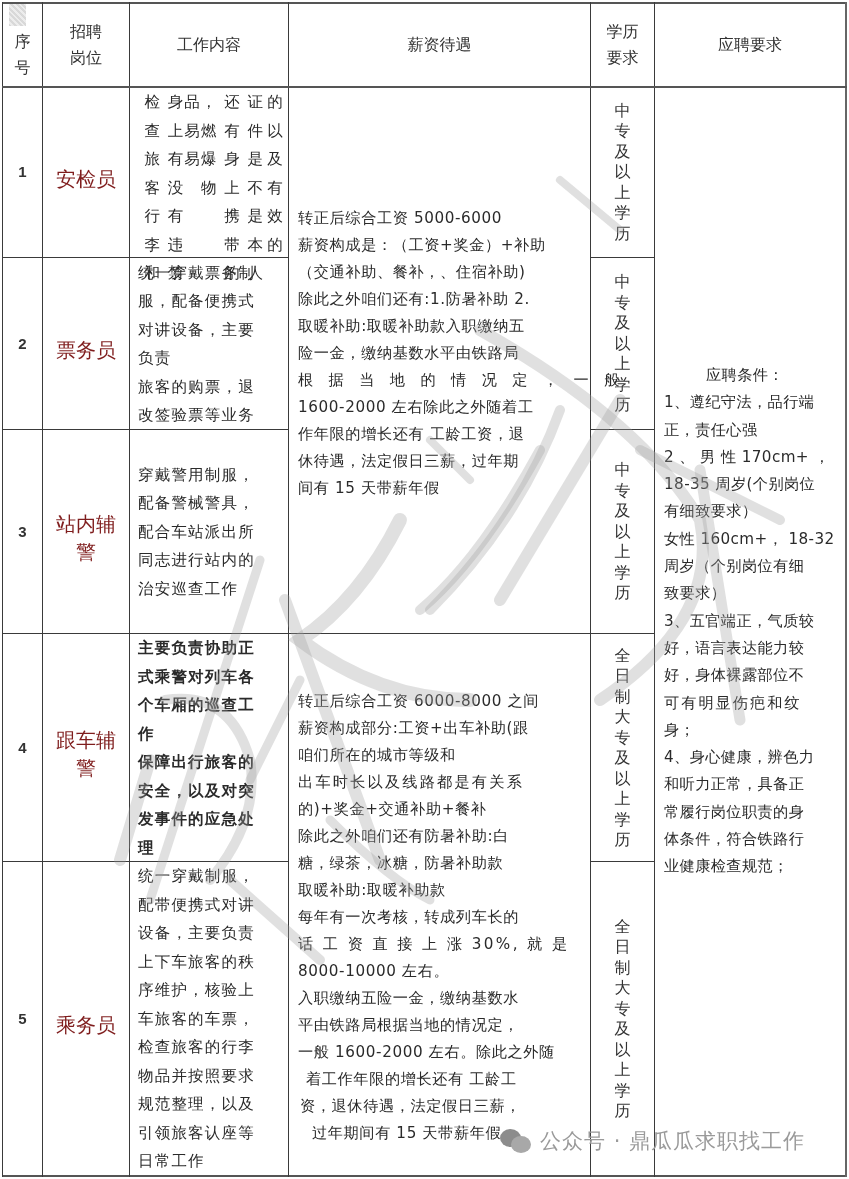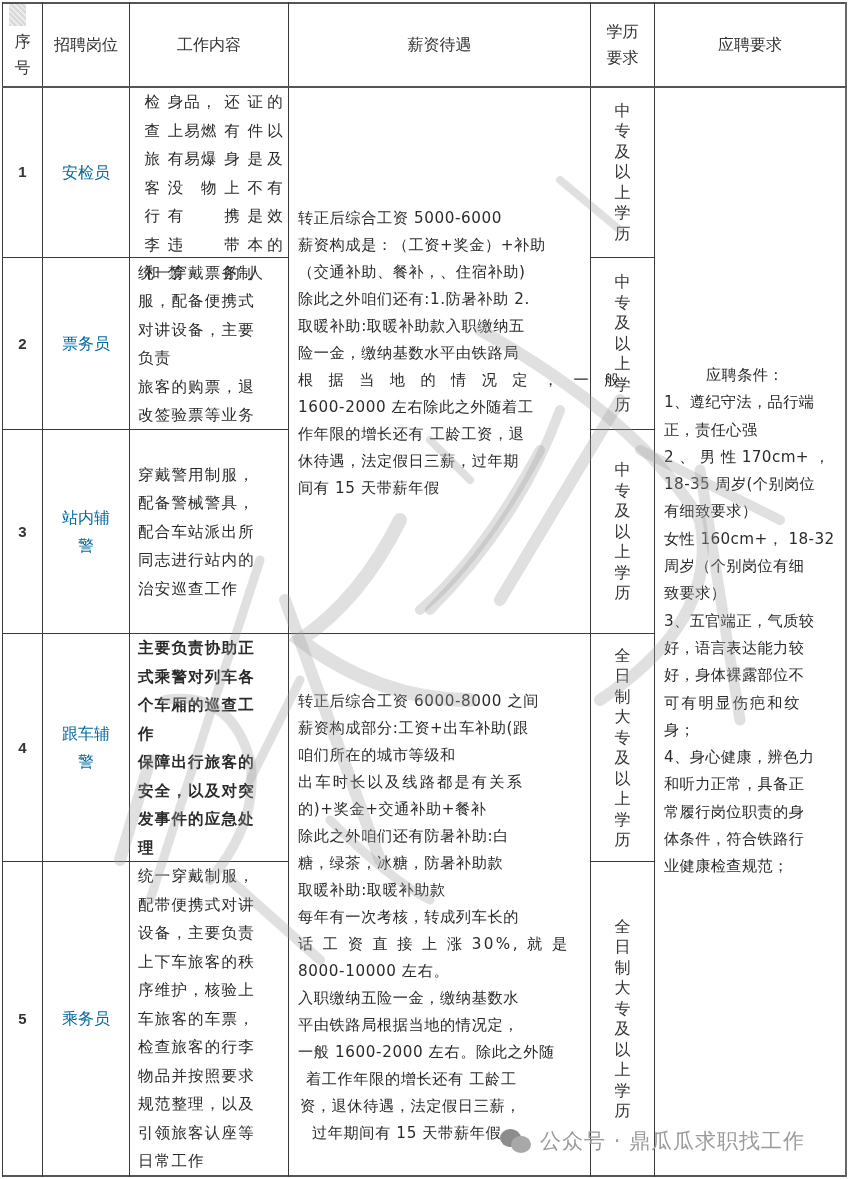--- a/index.html
+++ b/index.html
@@ -17,21 +17,21 @@
   .hline.thick { height: 2px; background: #555; }
   .vline.thick { width: 2px; background: #666; }
 
   .cell {
     position: absolute; box-sizing: border-box;
     display: flex; align-items: center; justify-content: center;
     font-size: 15.5px; line-height: 28.5px; color: #2a2a2a;
   }
   .hdr { text-align: center; font-size: 16px; line-height: 26px; color: #333; }
   .num { font-family: "Liberation Sans", sans-serif; font-size: 15px; font-weight: bold; color: #333; }
-  .pos { text-align: center; font-size: 16px; line-height: 28px; color: #0369a1; }
+  .pos { text-align: center; font-size: 20px; line-height: 28px; color: #7f1d1d; margin-top: 6px; }
   .txt { justify-content: flex-start; text-align: left; padding: 0 4px 0 8px; letter-spacing: 1.2px; }
   .txt span { display: block; }
   .edu { flex-direction: column; font-size: 16px; line-height: 20.5px; color: #333; }
   .edu span { display: block; }
   .salary { justify-content: flex-start; align-items: flex-start; padding: 0 5px 0 9px; font-size: 15.2px; line-height: 27px; letter-spacing: 0.6px; }
   .salary span { display: block; white-space: nowrap; }
   .req { justify-content: flex-start; align-items: flex-start; padding: 0 4px 0 9px; font-size: 15.2px; line-height: 27.3px; letter-spacing: 0.4px; }
   .req span { display: block; white-space: nowrap; }
 
   .corner-mark {
@@ -55,21 +55,21 @@
 <body>
 
 <div class="doc">
 
   <div class="corner-mark"></div>
 
   <div class="cell hdr" style="left:3px;top:24px;width:39px;height:62px;flex-direction:column;">
     <span>序</span>
     <span>号</span>
   </div>
-  <div class="cell hdr" style="left:43px;top:6px;width:86px;height:78px;flex-direction:row;">
+  <div class="cell hdr" style="left:43px;top:6px;width:86px;height:78px;flex-direction:column;">
     <span>招聘</span>
     <span>岗位</span>
   </div>
   <div class="cell hdr" style="left:130px;top:6px;width:158px;height:78px;">工作内容</div>
   <div class="cell hdr" style="left:289px;top:6px;width:301px;height:78px;">薪资待遇</div>
   <div class="cell hdr" style="left:591px;top:6px;width:63px;height:78px;flex-direction:column;">
     <span>学历</span>
     <span>要求</span>
   </div>
   <div class="cell hdr" style="left:655px;top:6px;width:190px;height:78px;">应聘要求</div>

